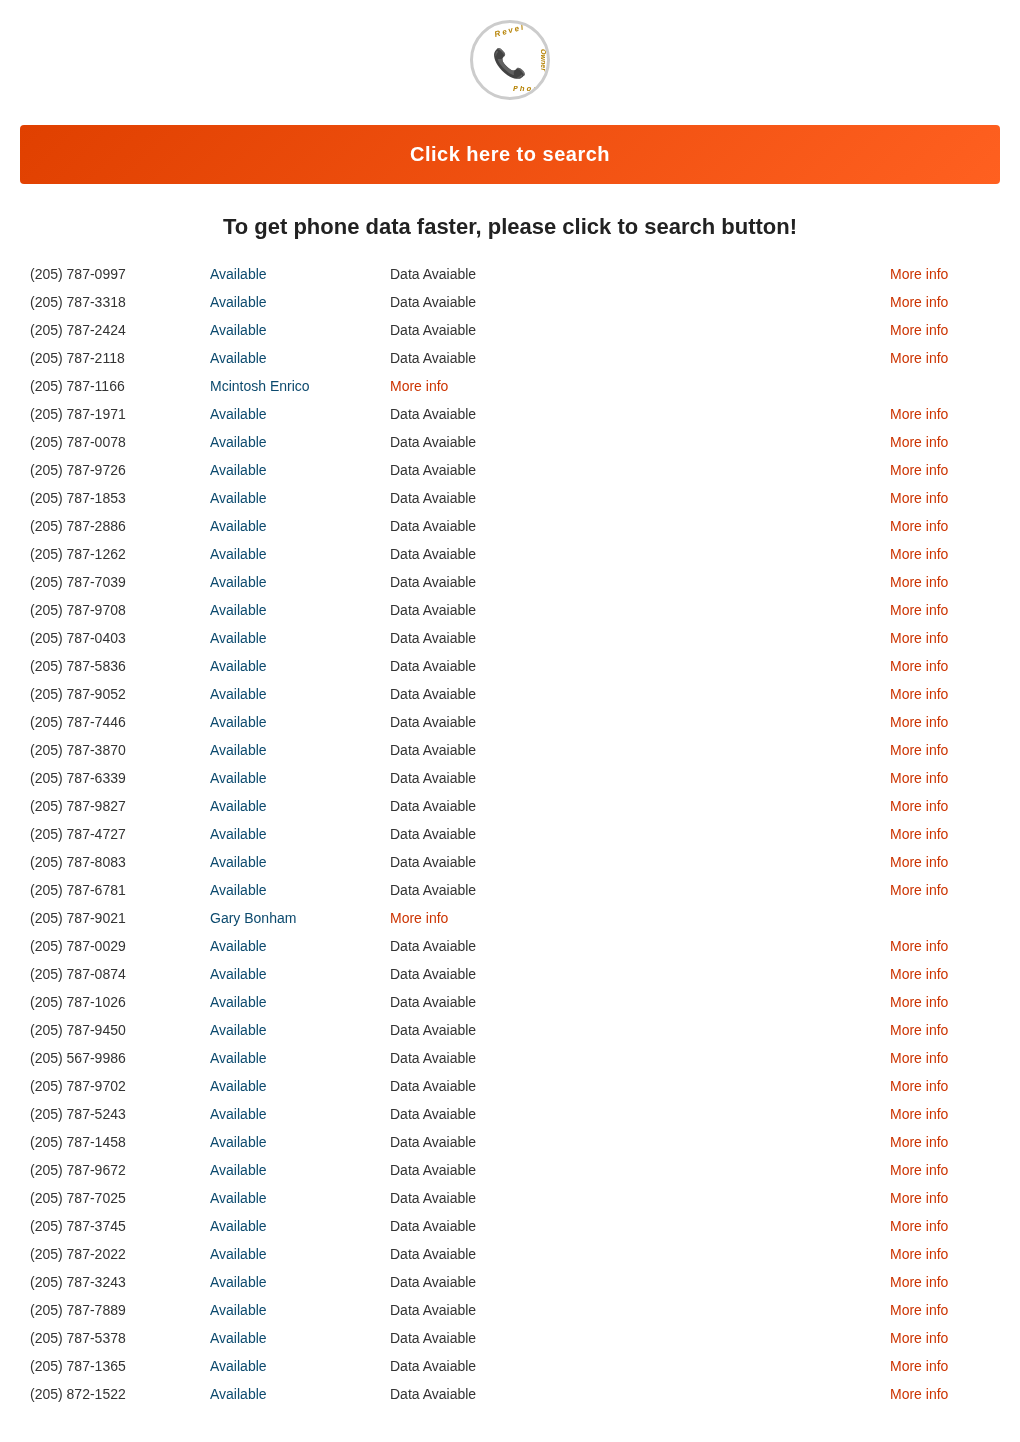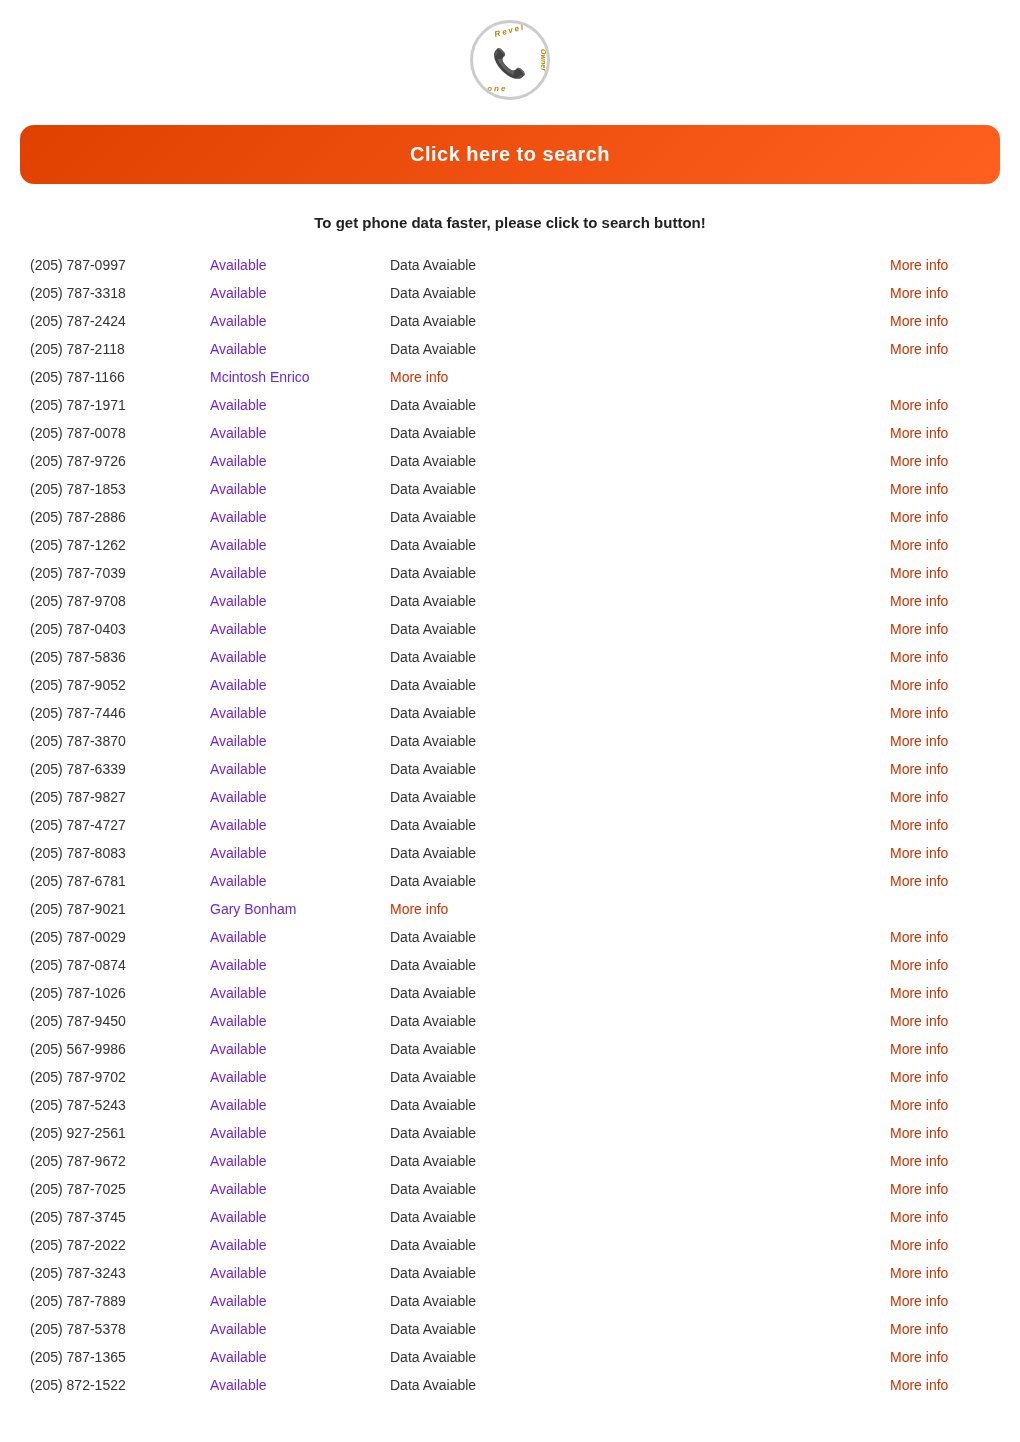--- a/index.html
+++ b/index.html
@@ -42,34 +42,34 @@
       text-align: center;
       line-height: 1;
     }
 
     
     .search-banner {
       background: linear-gradient(135deg, #e04000, #ff6020);
       margin: 15px 20px;
       padding: 18px;
       text-align: center;
-      border-radius: 14px;
+      border-radius: 4px;
     }
     .search-banner a {
       color: #fff;
       font-size: 20px;
       font-weight: bold;
       text-decoration: none;
       letter-spacing: 0.5px;
     }
 
     
     .subtitle {
       text-align: center;
-      font-size: 15px;
+      font-size: 22px;
       font-weight: bold;
       margin: 30px 0 20px 0;
       color: #222;
     }
 
     
     .results-container {
       padding: 0 30px 30px 30px;
     }
     .result-row {
@@ -77,21 +77,21 @@
       grid-template-columns: 180px 180px 1fr 100px;
       padding: 6px 0;
       font-size: 14px;
       border-bottom: none;
       align-items: center;
     }
     .col-phone {
       color: #333;
     }
     .col-name {
-      color: #6d28d9;
+      color: #0c4a6e;
     }
     .col-address {
       color: #333;
     }
     .col-more {
       color: #cc3300;
       text-align: left;
       cursor: pointer;
       font-size: 14px;
     }
@@ -100,21 +100,21 @@
 <body>
 
 <div class="header">
   <div class="logo-container">
     <div class="logo-circle">
       <div class="logo-inner">
         <div style="display:flex; flex-direction:column; align-items:center; position:relative; width:74px; height:74px; justify-content:center;">
 
           <div style="position:absolute; top:4px; left:0; right:0; text-align:center; font-size:8px; color:#b8860b; font-style:italic; font-weight:bold; transform: rotate(-15deg); letter-spacing:2px;">Revel</div>
           <div style="font-size:28px; color:#333; margin-top:8px;">📞</div>
-          <div style="position:absolute; bottom:4px; left:0; right:0; text-align:left; font-size:8px; color:#b8860b; font-style:italic; font-weight:bold; letter-spacing:2px;">Phone</div>
+          <div style="position:absolute; bottom:4px; left:0; right:0; text-align:right; font-size:8px; color:#b8860b; font-style:italic; font-weight:bold; letter-spacing:2px;font-family:Liberation Mono, monospace;">Phone</div>
           <div style="position:absolute; right:0px; top:50%; transform:translateY(-50%); font-size:7px; color:#b8860b; font-style:italic; font-weight:bold; writing-mode: vertical-rl;">Owner</div>
         </div>
       </div>
     </div>
   </div>
 </div>
 
 <div class="search-banner">
   <a href="#">Click here to search</a>
 </div>
@@ -301,21 +301,21 @@
         <span class="col-address">Data Avaiable</span>
         <span class="col-more">More info</span>
       </div>
       <div class="result-row">
         <span class="col-phone">(205) 787-5243</span>
         <span class="col-name">Available</span>
         <span class="col-address">Data Avaiable</span>
         <span class="col-more">More info</span>
       </div>
       <div class="result-row">
-        <span class="col-phone">(205) 927-2561</span>
+        <span class="col-phone">(205) 787-1458</span>
         <span class="col-name">Available</span>
         <span class="col-address">Data Avaiable</span>
         <span class="col-more">More info</span>
       </div>
       <div class="result-row">
         <span class="col-phone">(205) 787-9672</span>
         <span class="col-name">Available</span>
         <span class="col-address">Data Avaiable</span>
         <span class="col-more">More info</span>
       </div>

